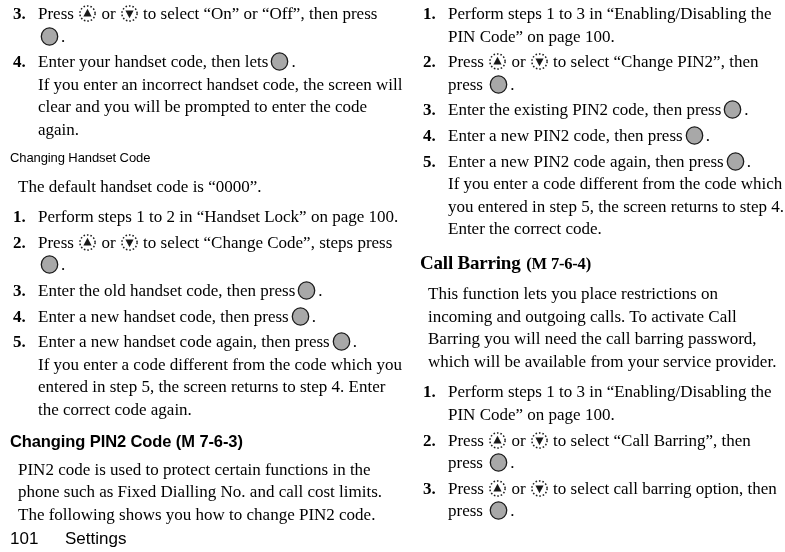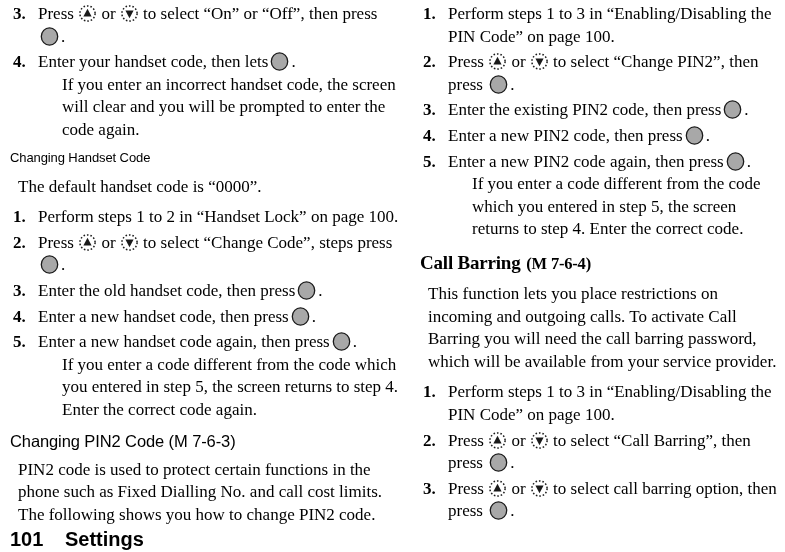--- a/index.html
+++ b/index.html
@@ -32,21 +32,21 @@
     font-family: "Liberation Sans", "DejaVu Sans", sans-serif;
     font-size: 13px;
     font-weight: 400;
     line-height: 20px;
     margin: 6px 0 0 0;
     letter-spacing: -0.1px;
   }
   .h-bold {
     font-family: "Liberation Sans", "DejaVu Sans", sans-serif;
     font-size: 16.5px;
-    font-weight: normal;
+    font-weight: bold;
     line-height: 20px;
     margin: 9px 0 1px 0;
     letter-spacing: -0.1px;
   }
   .h-big {
     font-family: Liberation Serif, serif;
     font-weight: bold;
     line-height: 22px;
     margin: 9px 0 1px 0;
     letter-spacing: -0.2px;
@@ -72,42 +72,41 @@
   }
   .step .num {
     position: absolute;
     left: 3px;
     top: 0;
     font-weight: bold;
     font-size: 17px;
   }
   .step .sub {
     display: block;
-    margin-left: 24px;
   }
 
   
   .key {
     display: inline-block;
     vertical-align: -3px;
     position: relative;
   }
   .key svg { display: block; }
 
   .navkey { width: 17px; height: 17px; margin: 0 1px; }
   .okkey  { width: 19px; height: 19px; margin: 0 2px; vertical-align: -4px; }
 
   
   .footer {
     position: absolute;
     left: 10px;
     bottom: 4px;
     font-family: "Liberation Sans", "DejaVu Sans", sans-serif;
-    font-weight: bold;
-    font-size: 20px;
+    font-weight: normal;
+    font-size: 17px;
     line-height: 18px;
     white-space: nowrap;
   }
   .footer .pagenum { display: inline-block; width: 55px; }
   .footer .sectname { display: inline-block; }
   .nowrap { white-space: nowrap; }
 </style>
 </head>
 <body>
 

